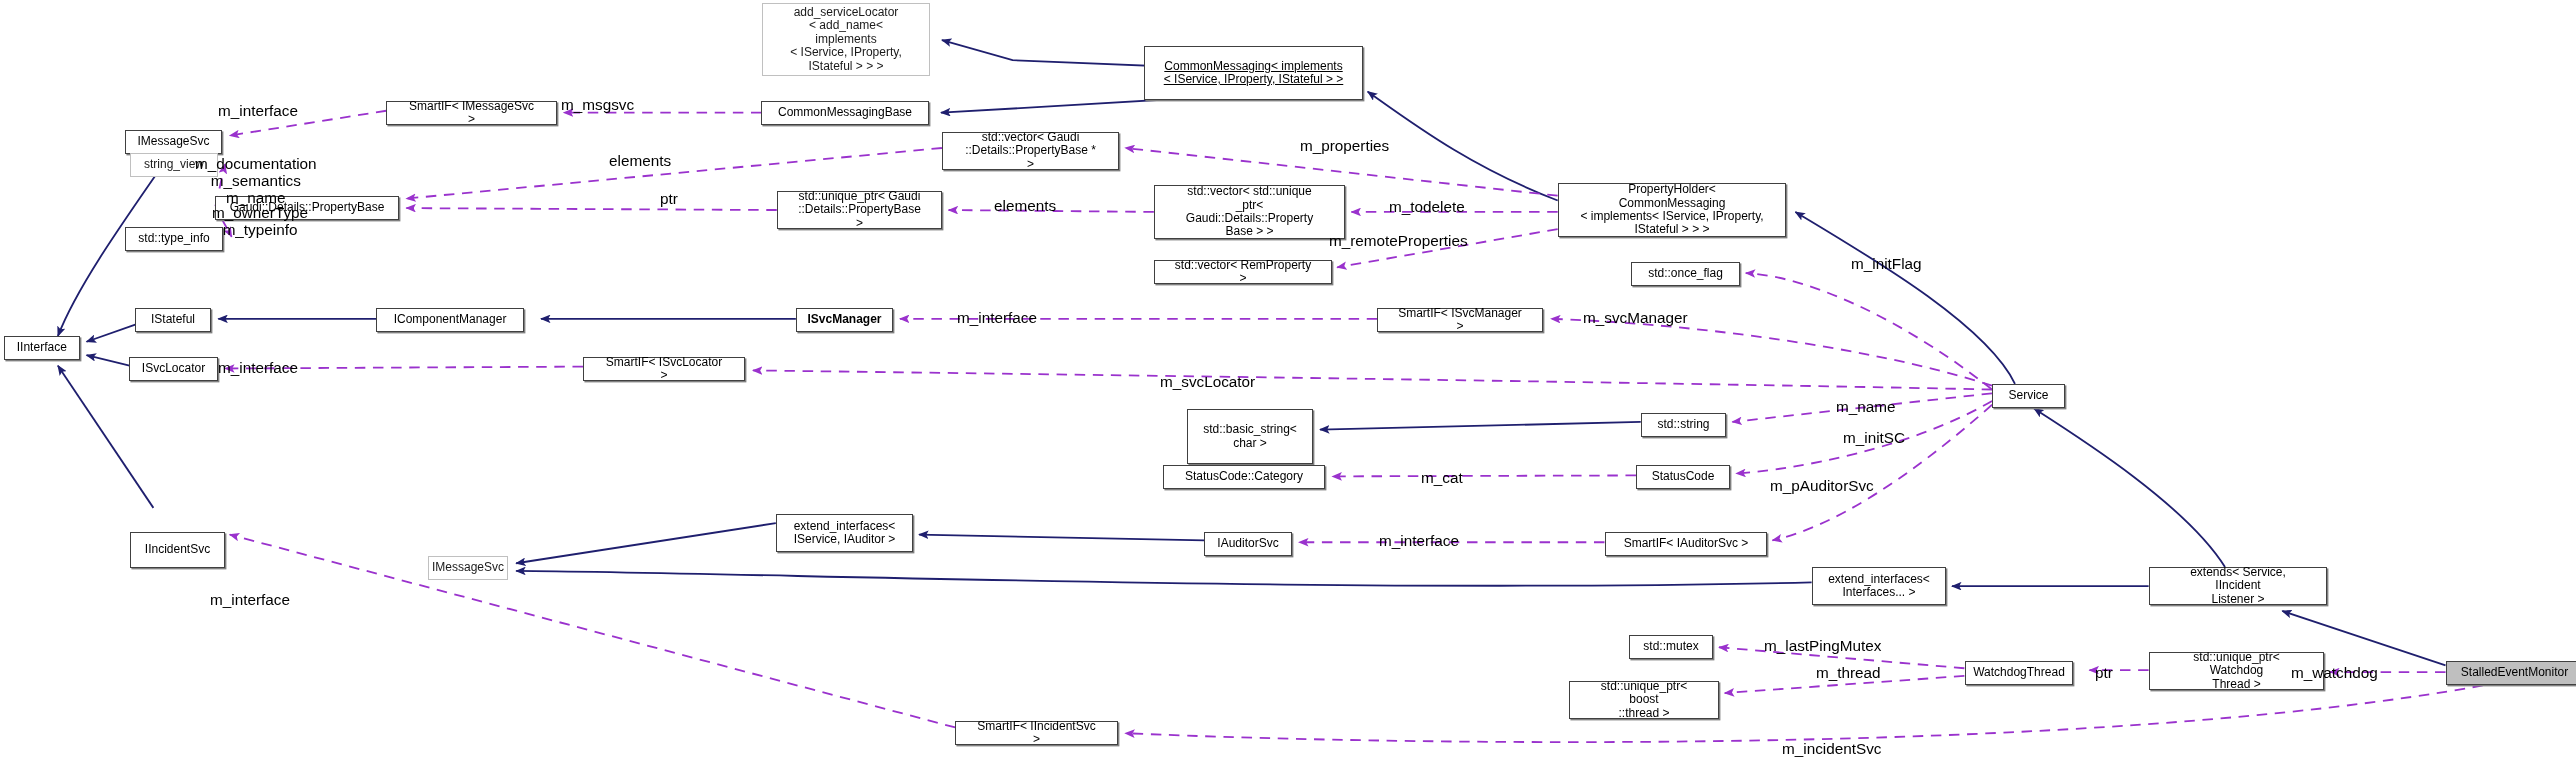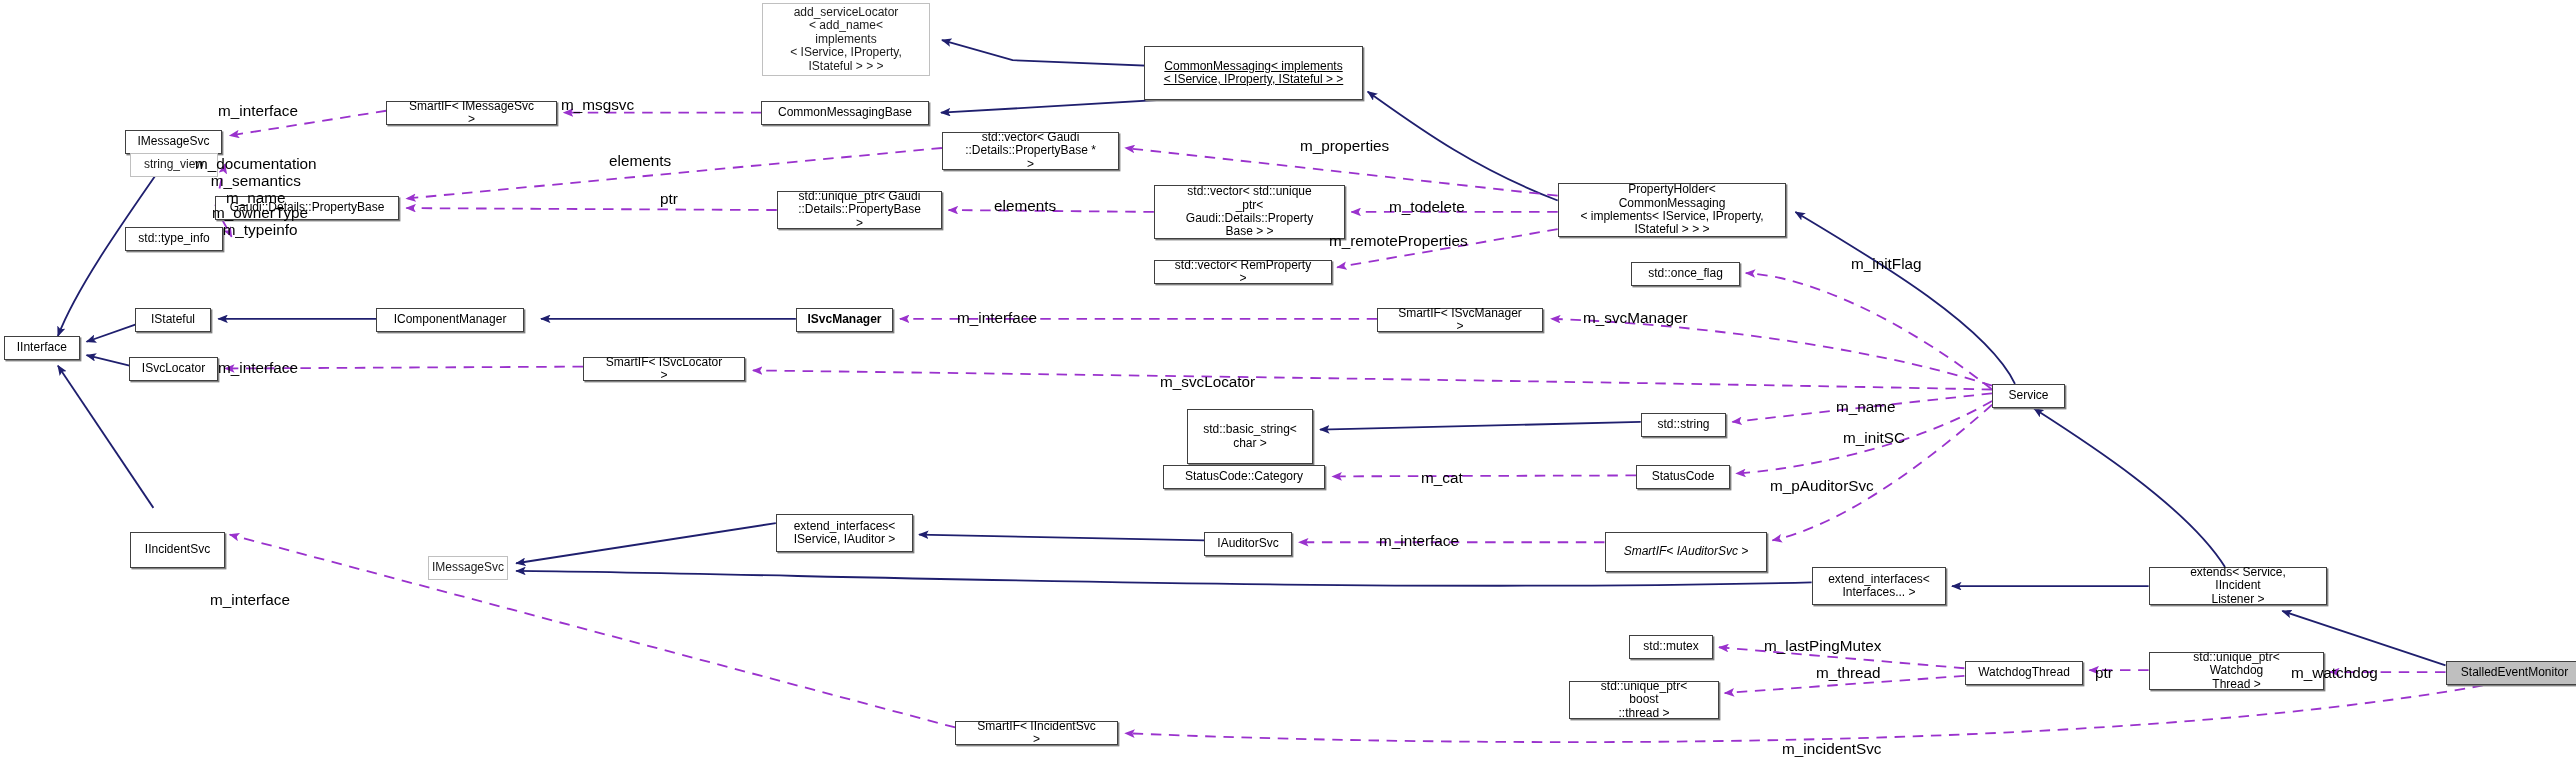--- a/index.html
+++ b/index.html
@@ -164,28 +164,28 @@
       <div class="node cls" style="left: 1992px; top: 384px; width: 73px; height: 24px;">Service</div>
       <div class="node cls" style="left: 1187px; top: 409px; width: 126px; height: 55px;">std::basic_string&lt;
 char &gt;</div>
       <div class="node cls" style="left: 1641px; top: 413px; width: 85px; height: 24px;">std::string</div>
       <div class="node cls" style="left: 1163px; top: 465px; width: 162px; height: 24px;">StatusCode::Category</div>
       <div class="node cls" style="left: 1636px; top: 465px; width: 94px; height: 24px;">StatusCode</div>
       <div class="node cls" style="left: 130px; top: 532px; width: 95px; height: 36px;">IIncidentSvc</div>
       <div class="node cls" style="left: 776px; top: 514px; width: 137px; height: 38px;">extend_interfaces&lt;
 IService, IAuditor &gt;</div>
       <div class="node cls" style="left: 1204px; top: 532px; width: 88px; height: 24px;">IAuditorSvc</div>
-      <div class="node cls" style="left: 1605px; top: 532px; width: 162px; height: 40px; font-style: italic;">SmartIF&lt; IAuditorSvc &gt;</div>
+      <div class="node cls" style="left: 1605px; top: 532px; width: 162px; height: 24px;">SmartIF&lt; IAuditorSvc &gt;</div>
       <div class="node faded" style="left: 428px; top: 556px; width: 80px; height: 24px;">IMessageSvc</div>
       <div class="node cls" style="left: 1812px; top: 567px; width: 134px; height: 38px;">extend_interfaces&lt;
 Interfaces... &gt;</div>
       <div class="node cls" style="left: 2149px; top: 567px; width: 178px; height: 38px;">extends&lt; Service, IIncident
 Listener &gt;</div>
       <div class="node cls" style="left: 1629px; top: 635px; width: 84px; height: 24px;">std::mutex</div>
-      <div class="node cls" style="left: 1965px; top: 661px; width: 118px; height: 24px;">WatchdogThread</div>
+      <div class="node cls" style="left: 1965px; top: 661px; width: 108px; height: 24px;">WatchdogThread</div>
       <div class="node cls" style="left: 2149px; top: 652px; width: 175px; height: 38px;">std::unique_ptr&lt; Watchdog
 Thread &gt;</div>
       <div class="node focus" style="left: 2446px; top: 661px; width: 137px; height: 24px;">StalledEventMonitor</div>
       <div class="node cls" style="left: 1569px; top: 681px; width: 150px; height: 38px;">std::unique_ptr&lt; boost
 ::thread &gt;</div>
       <div class="node cls" style="left: 955px; top: 721px; width: 163px; height: 24px;">SmartIF&lt; IIncidentSvc &gt;</div>
     </div>
   <div id="labels-container">
       <div class="edge-label" style="left: 561px; top: 97px;">m_msgsvc</div>
       <div class="edge-label" style="left: 218px; top: 103px;">m_interface</div>

